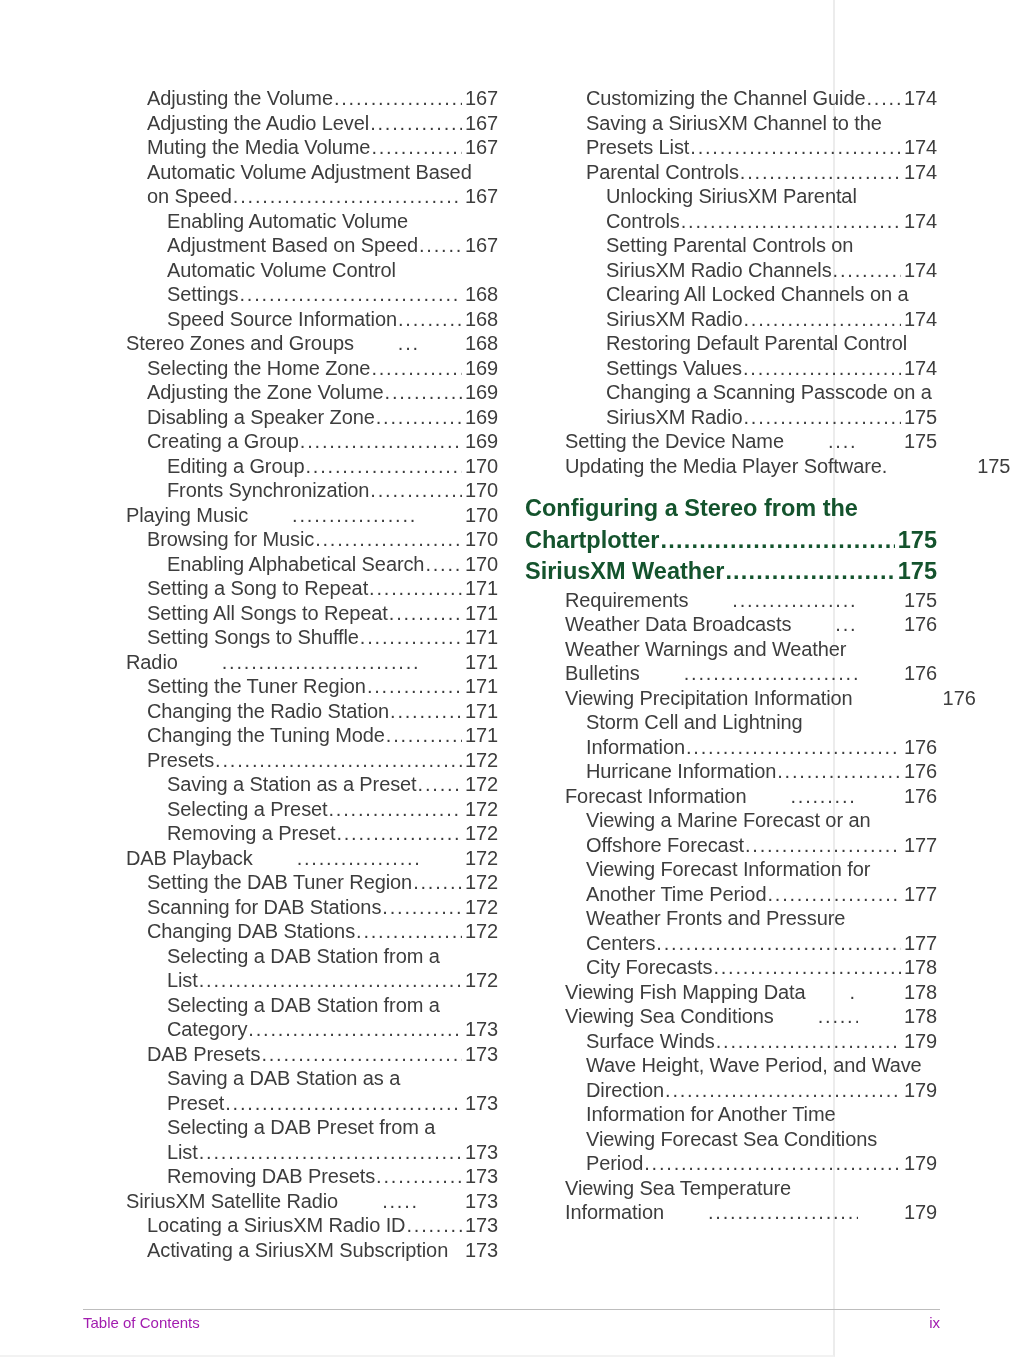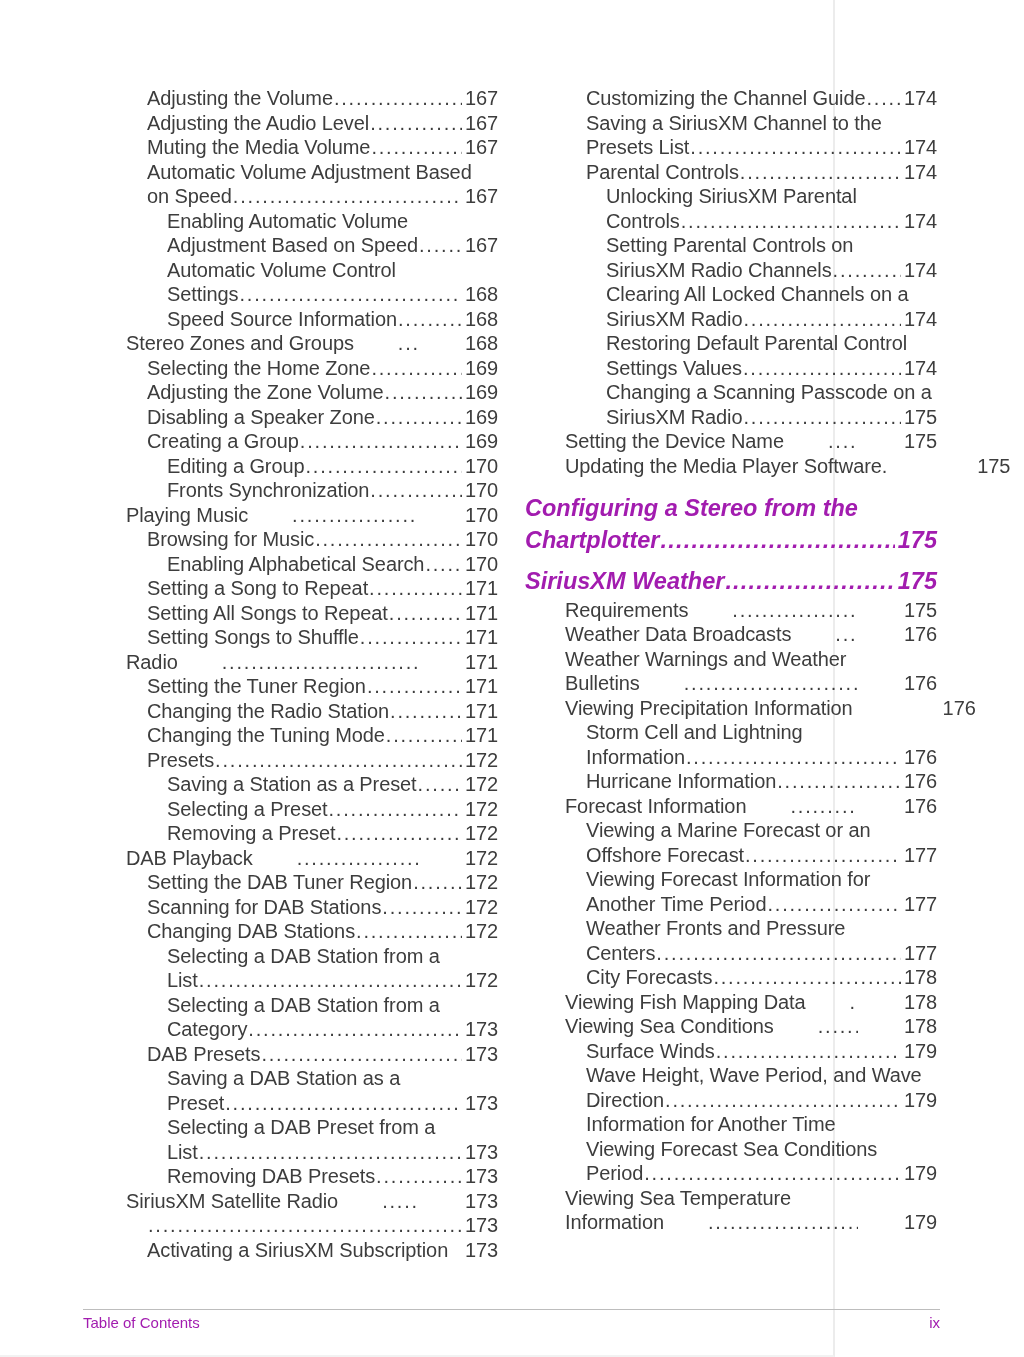--- a/index.html
+++ b/index.html
@@ -32,25 +32,25 @@
     overflow:hidden; white-space:nowrap;
     letter-spacing:1.8px; margin:0 2px 0 1px;
   }
   .row .pg { flex-shrink:0; margin-left:1px; }
   .lvl0 { padding-left:0; }
   .lvl1 { padding-left:40px;gap:43px; }
   .lvl2 { padding-left:61px; }
   .lvl3 { padding-left:81px; }
   .chapter {
     font-weight:700; font-size:23.5px; line-height:31.5px;
-    color:#a21caf; letter-spacing:0;font-style:italic;
+    color:#14532d; letter-spacing:0;
   }
   .chapter .dots { letter-spacing:1.2px; }
   .gap-lg { margin-top:15px; }
-  .gap-md { margin-top:10px; }
+  .gap-md { }
   .footer {
     position:absolute; left:83px; top:1309px; width:857px;
     border-top:1px solid #bdbdbd;
     display:flex; justify-content:space-between;
     font-size:15px; line-height:20px; color:#a21caf;
     padding-top:3px;
   }
 </style>
 </head>
 <body>
@@ -268,20 +268,21 @@
           <span class="t">Removing DAB Presets</span>
           <span class="dots">......................................................................</span>
           <span class="pg">173</span>
         </div>
         <div class="row lvl1">
           <span class="t">SiriusXM Satellite Radio</span>
           <span class="dots">......................................................................</span>
           <span class="pg">173</span>
         </div>
         <div class="row lvl2">
+          <span class="t">Locating a SiriusXM Radio ID</span>
           <span class="dots">......................................................................</span>
           <span class="pg">173</span>
         </div>
         <div class="row lvl2">
           <span class="t">Activating a SiriusXM Subscription</span>
           <span class="dots"></span>
           <span class="pg">173</span>
         </div>
       </div>
     <div class="col" id="col-right">

